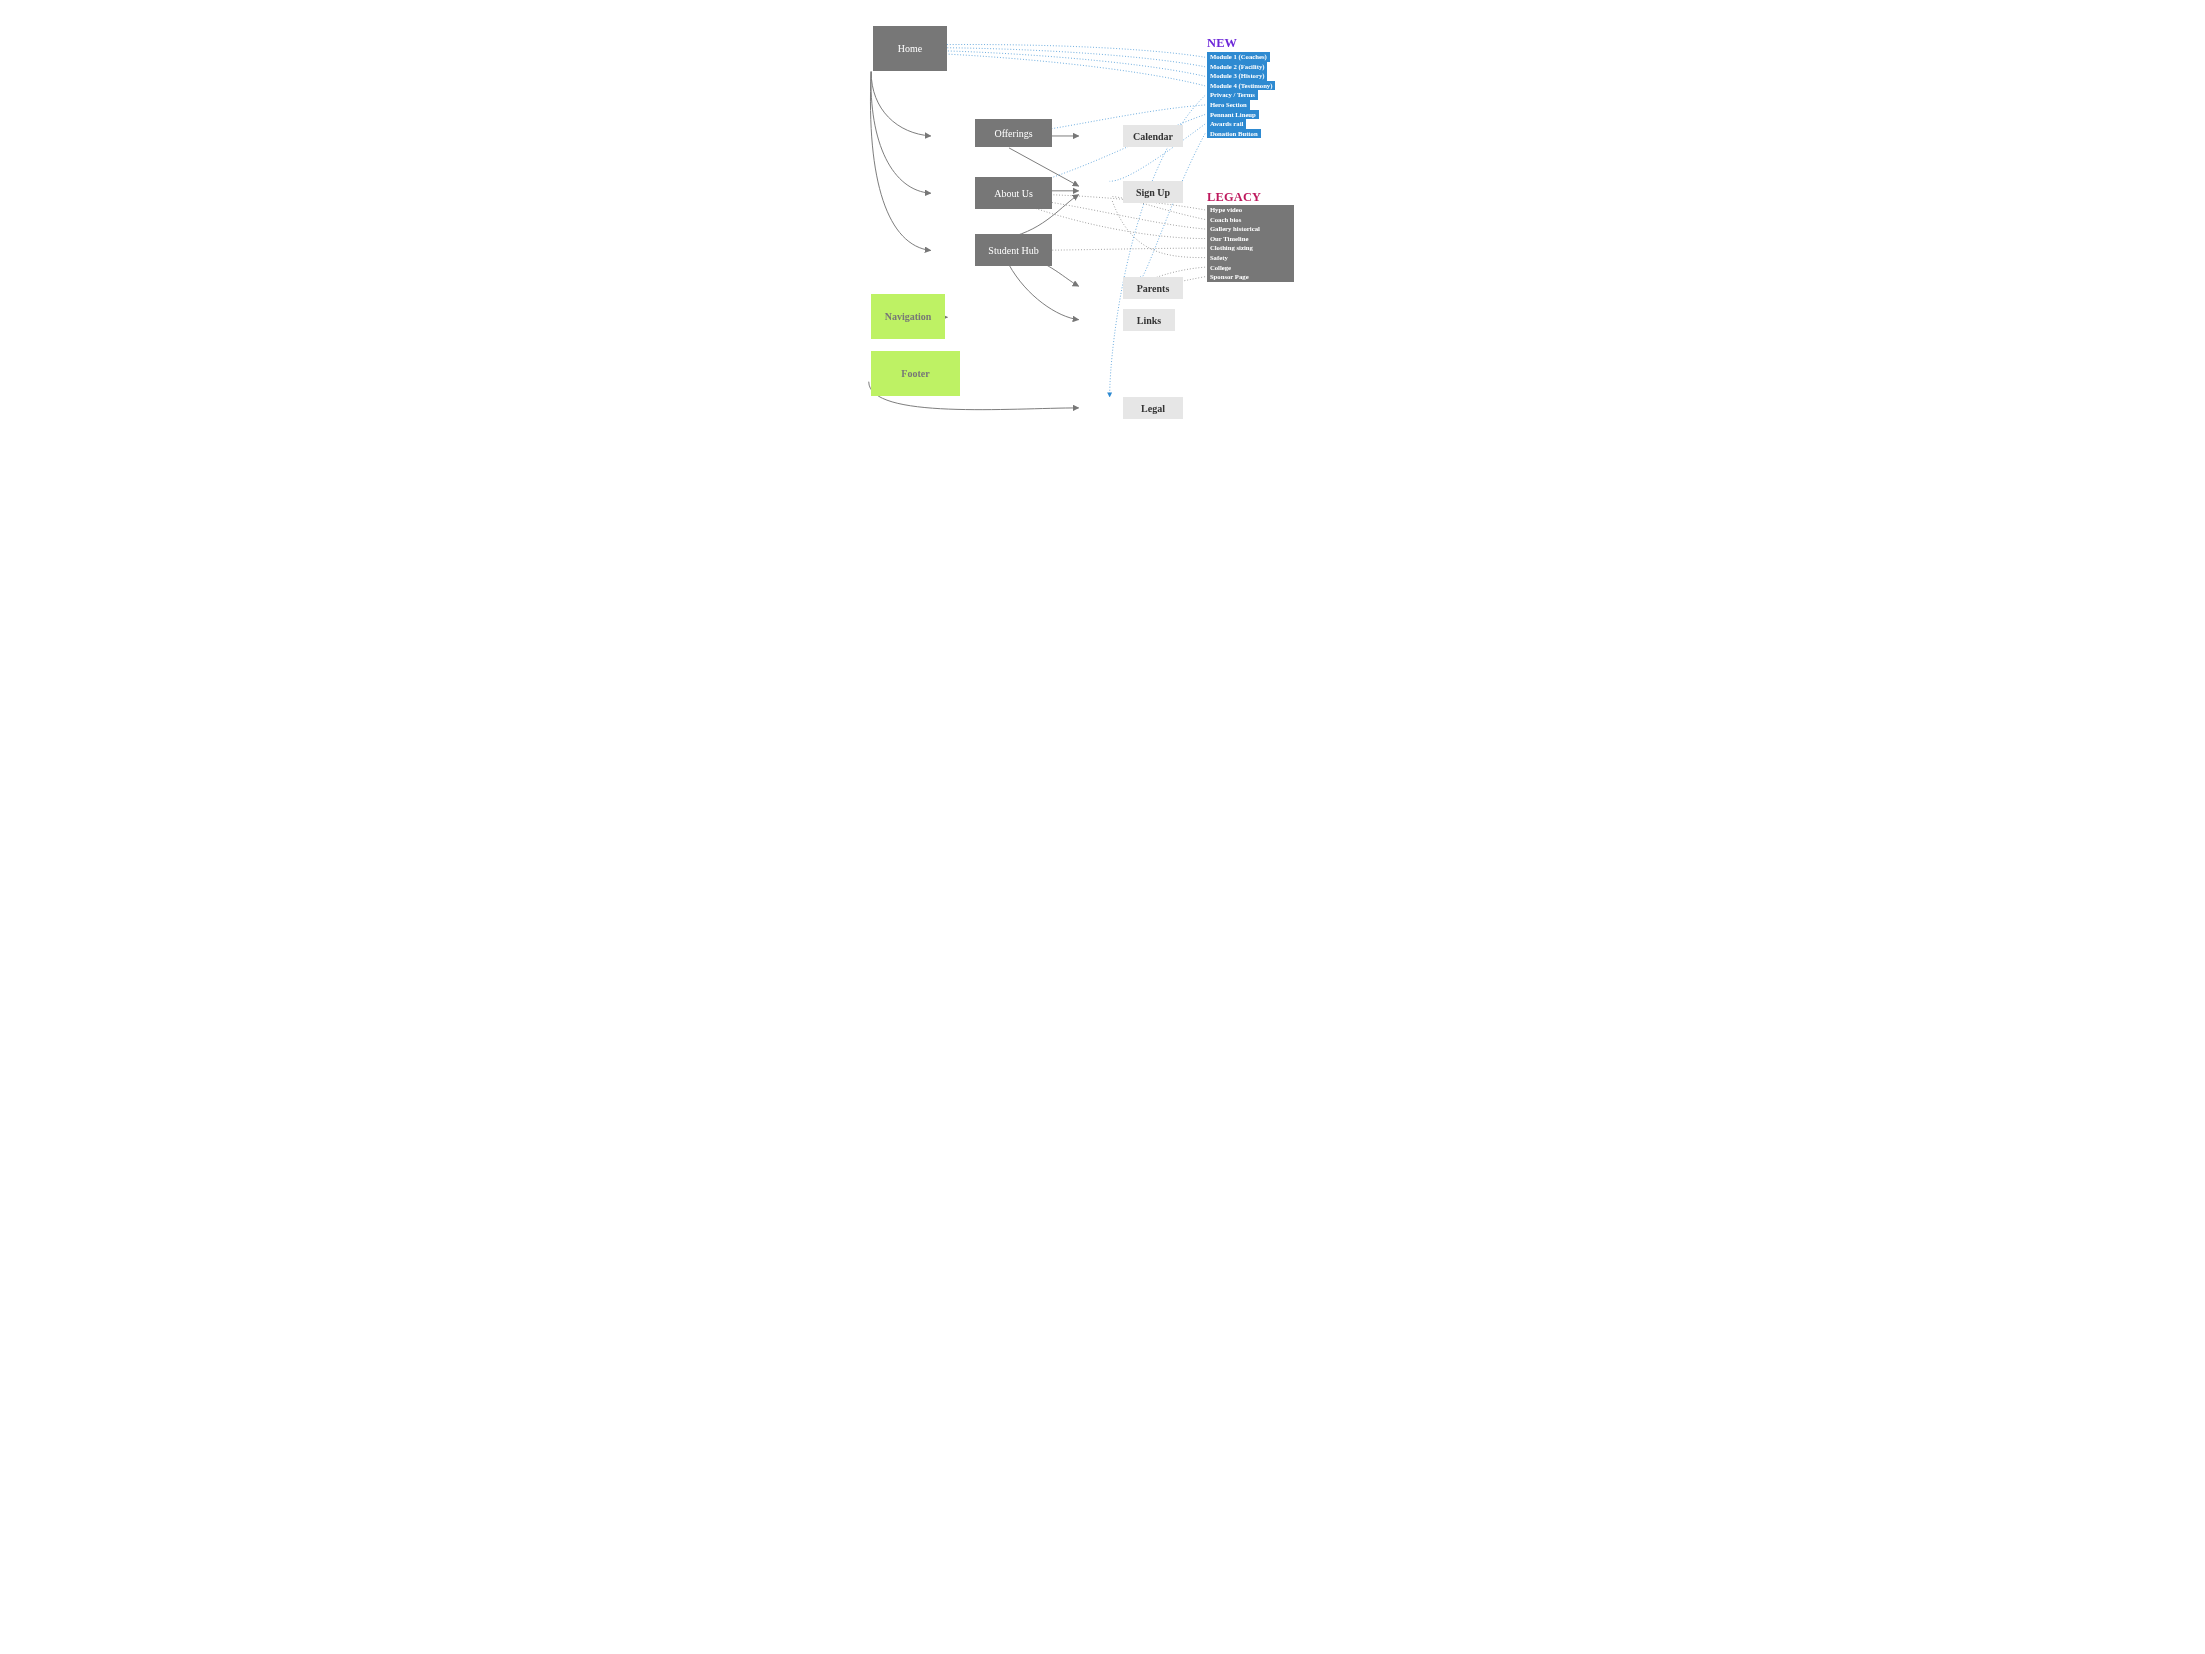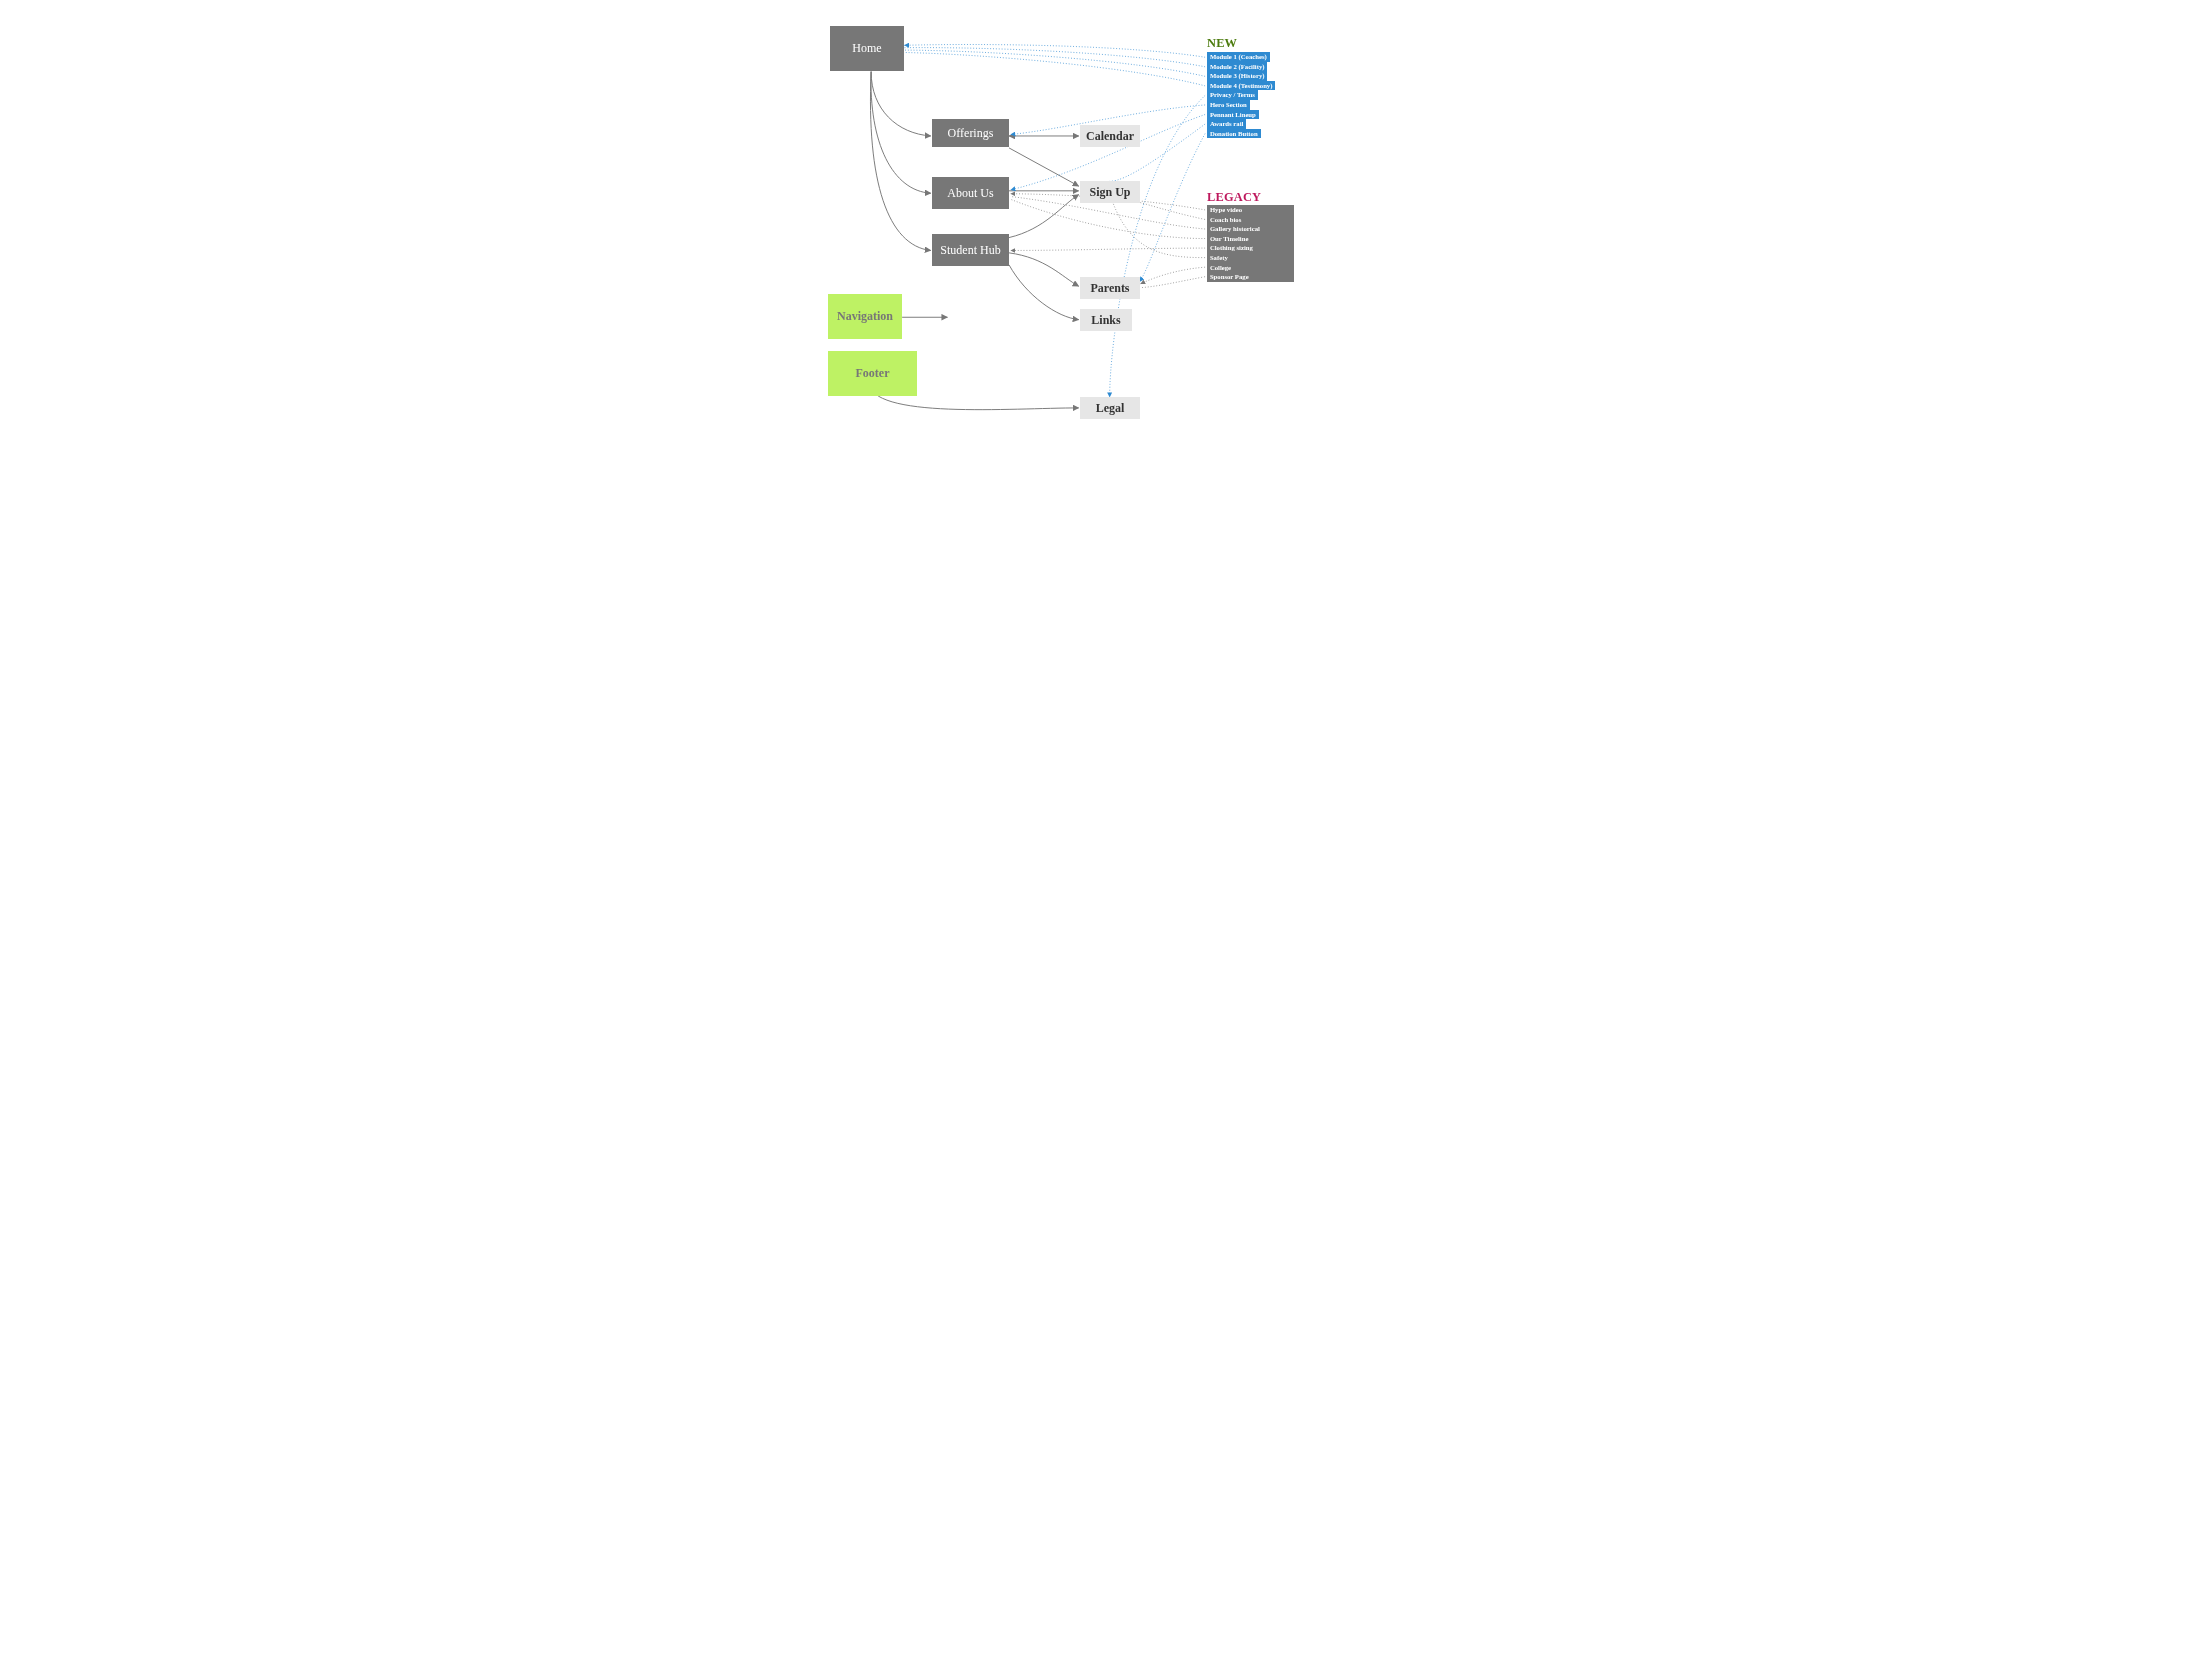--- a/index.html
+++ b/index.html
@@ -21,21 +21,22 @@
     width: 611px;
     height: 458px;
     pointer-events: none;
   }
   .node {
     position: absolute;
     display: flex;
     align-items: center;
     justify-content: center;
     box-sizing: border-box;
-    font-size: 12px;
+    font-size: 10px;
+    margin-left: 43px;
   }
   .node.dark {
     background: #777777;
     color: #ffffff;
   }
   .node.light {
     background: #e6e6e6;
     color: #333333;
     font-weight: bold;
   }
@@ -43,21 +44,21 @@
     background: #bef264;
     color: #777777;
     font-weight: bold;
   }
   .heading {
     position: absolute;
     font-weight: 900;
     font-size: 12.4px;
     letter-spacing: 0.2px;
   }
-  .heading.new { color: #4d7c0f; }
+  .heading.new { color: #6d28d9; }
   .heading.legacy { color: #be185d; }
   .list {
     position: absolute;
     display: flex;
     flex-direction: column;
   }
   .list .item {
     height: 9.6px;
     line-height: 9.6px;
     padding: 0 2.9px 0 2.9px;

